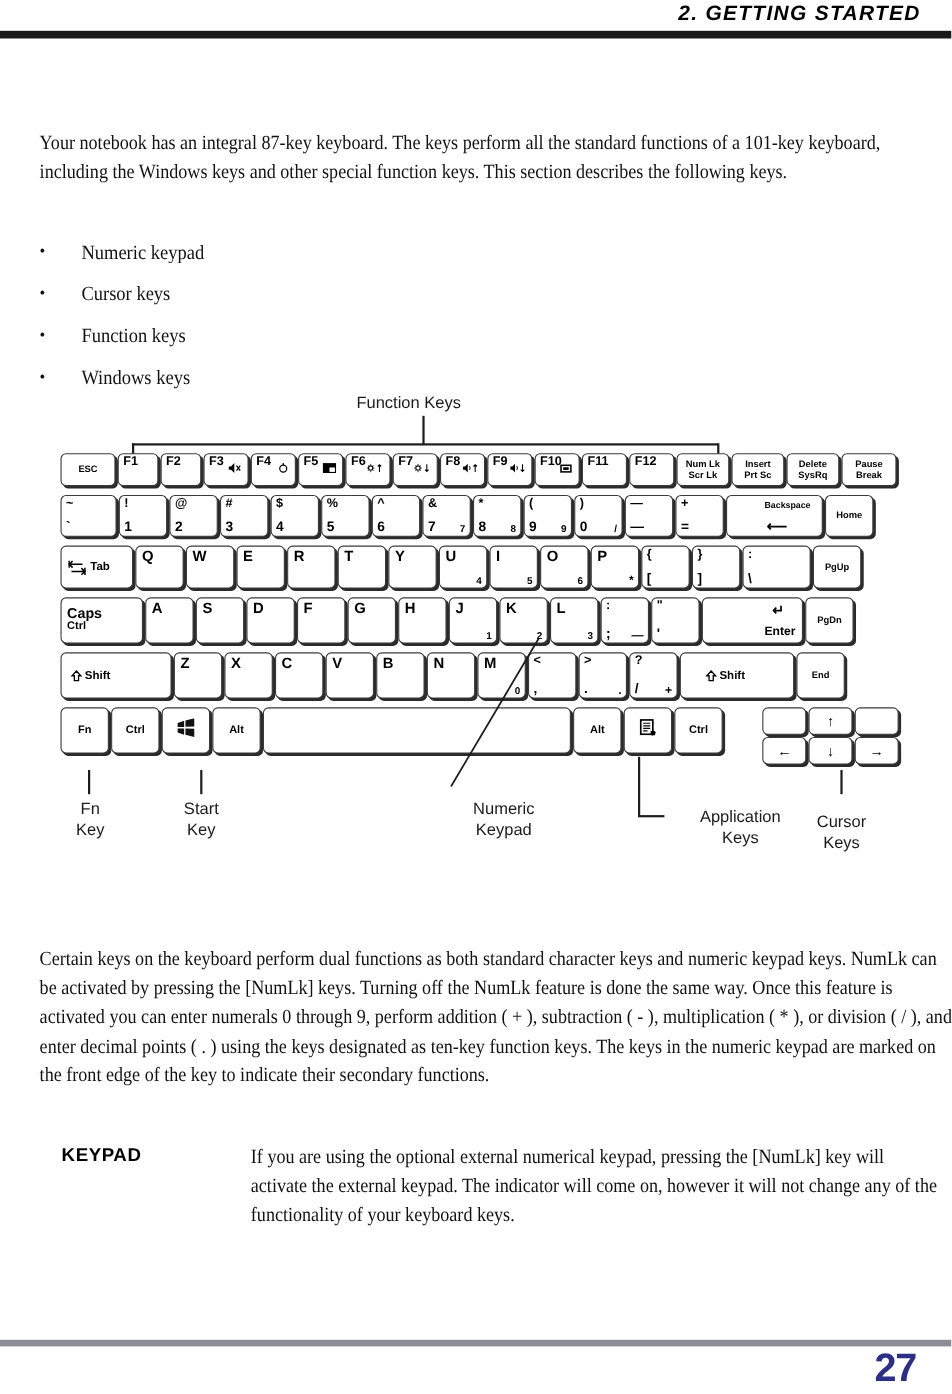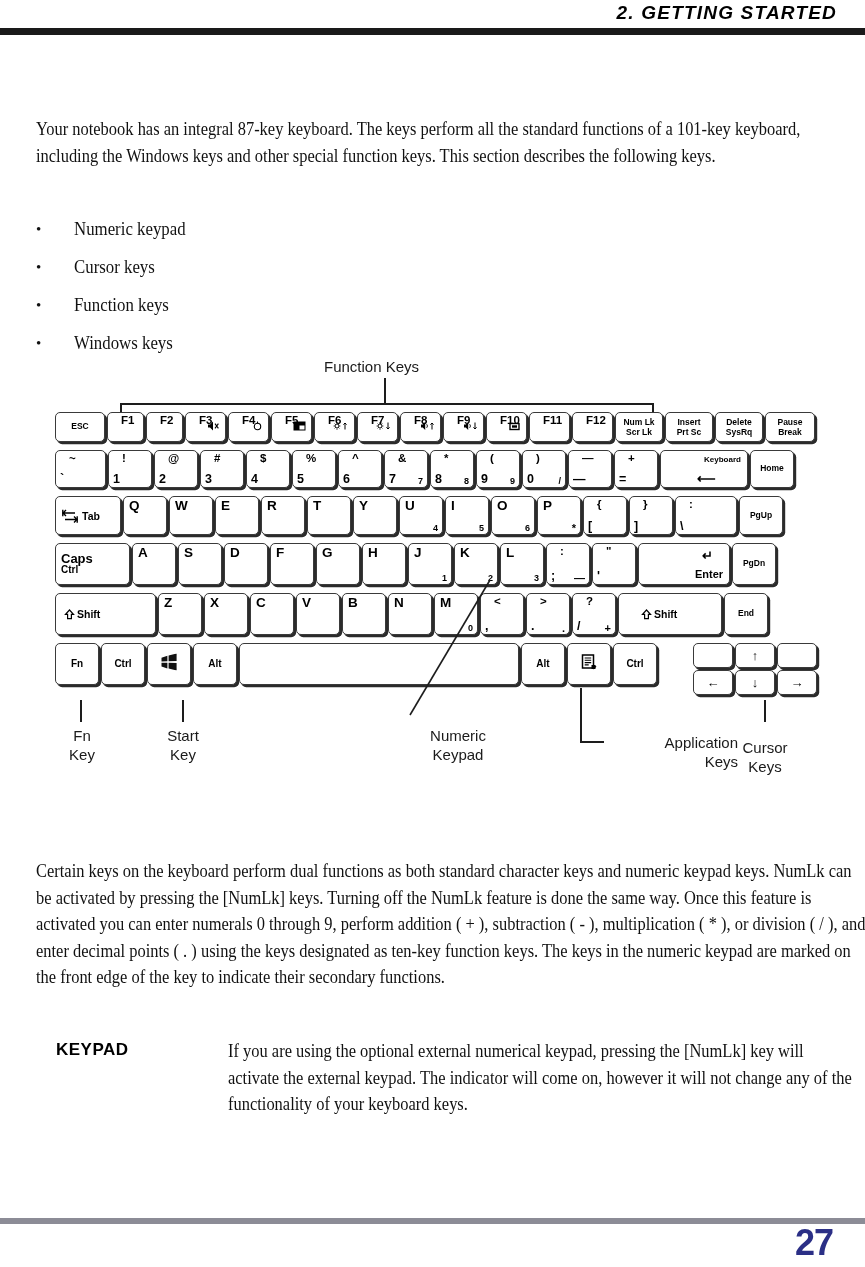--- a/index.html
+++ b/index.html
@@ -90,21 +90,21 @@
     border:1.6px solid #3a3a3a;
     border-radius:5px;
     background:#ffffff;
     box-shadow:2.2px 2.2px 0 0 #2b2b2b;
     font-family:"Liberation Sans", sans-serif;
     color:#000;
     flex:0 0 auto;
   }
   .key .tl{
     position:absolute; left:4px; top:1px;
-    font-size:11.5px; font-weight:bold; line-height:12px;margin-left:9px;
+    font-size:11.5px; font-weight:bold; line-height:12px;
   }
   .key .bl{
     position:absolute; left:4px; bottom:1px;
     font-size:12.5px; font-weight:bold; line-height:13px;
   }
   .key .br{
     position:absolute; right:4px; bottom:1px;
     font-size:9px; font-weight:bold; line-height:10px;
   }
   .key .ctr{
@@ -347,21 +347,21 @@
         </div>
       <div class="key" style="width:44px">
           <span class="tl">—</span>
           <span class="bl">—</span>
         </div>
       <div class="key" style="width:44px">
           <span class="tl">+</span>
           <span class="bl">=</span>
         </div>
       <div class="key" style="width:88px">
-        <span class="tl" style="left:34px; font-size:8px; top:3px;">Keyboard</span>
+        <span class="tl" style="left:34px; font-size:8px; top:3px;">Backspace</span>
         <span class="arrow-gl" style="position:absolute; left:36px; bottom:2px;">⟵</span>
         </div>
       <div class="key" style="width:44px">
           <span class="ctr">Home</span>
         </div>
     </div>
 
     <div class="krow" id="row-qwe">
       <div class="key" style="width:66px">
         <span style="position:absolute; left:6px; top:50%; transform:translateY(-50%); display:flex; align-items:center; gap:2px;">
@@ -619,21 +619,21 @@
   <svg style="position:absolute; left:400px; top:570px; width:120px; height:150px;">
     <line x1="90" y1="10" x2="10" y2="145" stroke="#1d1d1d" stroke-width="1.6"></line>
   </svg>
   <div class="callout" style="left:404px; top:726px; width:108px;">
     <span>Numeric</span><br>
     <span>Keypad</span>
   </div>
 
   <div class="lead" style="left:580px; top:688px; width:1.6px; height:54px;"></div>
   <div class="lead" style="left:580px; top:741px; width:24px; height:1.6px;"></div>
-  <div class="callout" style="left:608px; top:733px; width:130px; text-align:right;">
+  <div class="callout" style="left:608px; top:733px; width:130px; text-align:center;">
     <span>Application</span><br>
     <span>Keys</span>
   </div>
 
   <div class="lead" style="left:764px; top:700px; width:1.6px; height:22px;"></div>
   <div class="callout" style="left:722px; top:738px; width:86px;">
     <span>Cursor</span><br>
     <span>Keys</span>
   </div>
 

